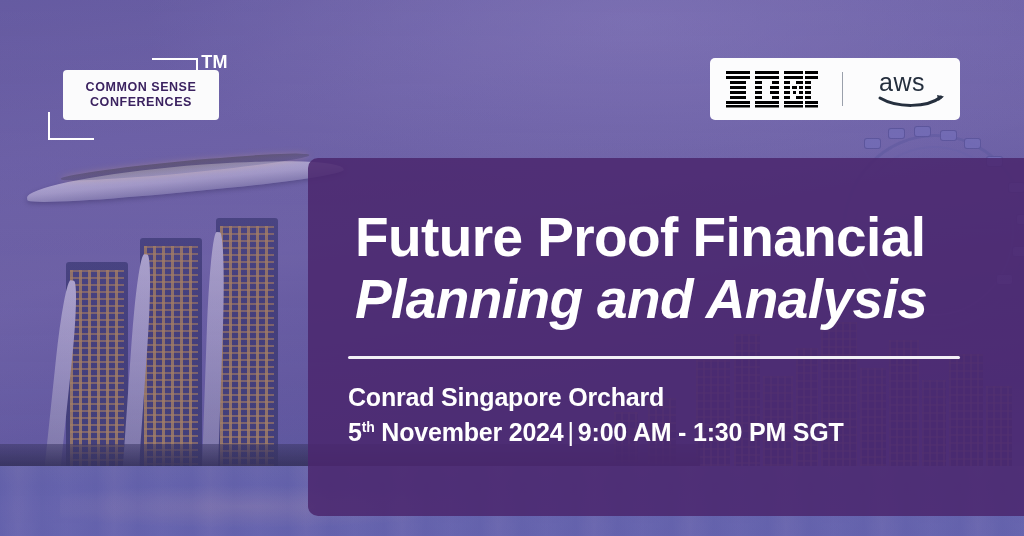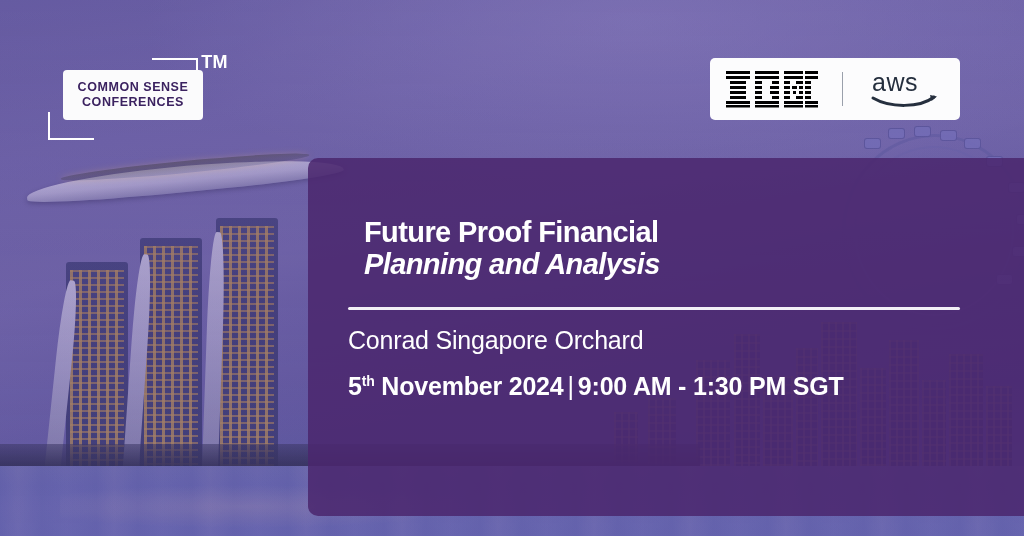--- a/index.html
+++ b/index.html
@@ -127,63 +127,63 @@
     background:linear-gradient(180deg,rgba(150,140,205,.20) 0%,rgba(126,112,190,.16) 55%,rgba(140,136,206,.18) 100%);
   }
 
   
   #logo{position:absolute;left:48px;top:48px;width:180px;height:92px;}
   .brk{position:absolute;border-color:#ffffff;border-style:solid;border-width:0;}
   .brk-tr{right:30px;top:10px;width:44px;height:26px;border-top-width:2px;border-right-width:2px;}
   .brk-bl{left:0px;bottom:0px;width:44px;height:26px;border-bottom-width:2px;border-left-width:2px;}
   .tm{position:absolute;right:0px;top:4px;color:#fff;font-size:18px;font-weight:600;letter-spacing:.4px;}
   .logo-box{
-    position:absolute;left:15px;top:22px;width:140px;height:50px;
+    position:absolute;left:15px;top:22px;width:156px;height:50px;
     background:#fbfbfc;border-radius:4px;
     display:flex;flex-direction:column;align-items:center;justify-content:center;
     line-height:1.22;
   }
   .logo-l1,.logo-l2{
     color:#3b2260;font-weight:700;font-size:12.5px;letter-spacing:.55px;white-space:nowrap;
   }
 
   
   #partners{
     position:absolute;left:710px;top:58px;width:250px;height:62px;
     background:#fcfcfd;border-radius:5px;
     display:flex;align-items:center;justify-content:center;gap:0px;
   }
   .ibm-wrap{width:100px;display:flex;justify-content:center;}
   .divider-v{width:1px;height:34px;background:#9aa0ab;margin:0 20px;}
-  .aws-wrap{width:86px;display:flex;justify-content:center;}
+  .aws-wrap{width:86px;display:flex;justify-content:flex-end;}
 
   
   #panel{
     position:absolute;left:308px;top:158px;width:716px;height:358px;
     background:rgba(74,38,110,.86);
     border-radius:10px 0 0 10px;
     box-sizing:border-box;
     padding:42px 40px 0 40px;
   }
   #headline{
-    color:#ffffff;font-weight:700;font-size:29px;line-height:1.12;
-    letter-spacing:-0.6px;margin:16px;
+    color:#ffffff;font-weight:700;font-size:55px;line-height:1.12;
+    letter-spacing:-0.6px;margin:7px;
   }
   #headline .hl2{display:block;font-style:italic;}
   .rule{
     margin-top:26px;height:3px;width:612px;
     background:#f2f0f6;border-radius:2px;
   }
   #venue{
-    color:#ffffff;font-weight:400;font-size:25px;line-height:1.3;
-    margin-top:14px;letter-spacing:-0.2px;
+    color:#ffffff;font-weight:700;font-size:25px;line-height:1.3;
+    margin-top:22px;letter-spacing:-0.2px;
   }
   #datetime{
     color:#ffffff;font-weight:700;font-size:25px;line-height:1.3;
-    margin-top:14px;letter-spacing:-0.2px;white-space:nowrap;
+    margin-top:2px;letter-spacing:-0.2px;white-space:nowrap;
   }
   #datetime sup{font-size:14px;vertical-align:super;line-height:0;}
   .bar{display:inline-block;margin:0 4px;font-weight:400;}
   #register{
     margin-top:22px;display:inline-flex;align-items:center;justify-content:center;
     width:178px;height:46px;background:#e21b4c;border:1px solid rgba(255,255,255,.55);
     border-radius:7px;color:#ffffff;font-weight:700;font-size:20px;letter-spacing:1.2px;
     cursor:pointer;box-sizing:border-box;
   }
 </style>

